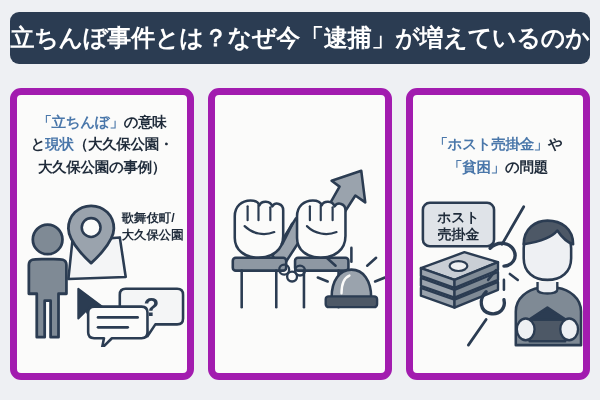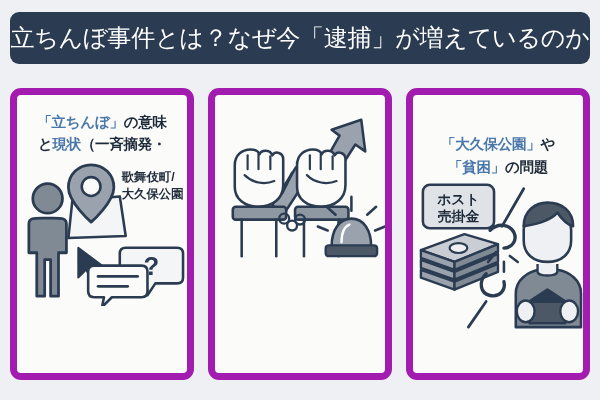--- a/index.html
+++ b/index.html
@@ -25,21 +25,21 @@
     background: #2b3c52;
     border-radius: 9px;
     display: flex;
     align-items: center;
     justify-content: center;
     box-sizing: border-box;
   }
   .title-text {
     color: #ffffff;
     font-size: 24px;
-    font-weight: normal;
+    font-weight: bold;
     letter-spacing: -0.2px;
     white-space: nowrap;
     line-height: 1;
   }
 
   
   .cards {
     position: absolute;
     left: 10px;
     top: 88px;
@@ -68,38 +68,40 @@
     color: #1f2b3a;
     padding: 0 6px;
     letter-spacing: -0.3px;
   }
   .accent { color: #4a77aa; }
 
   .card-art {
     flex: 1 1 auto;
     width: 100%;
     display: flex;
+    align-items: center;
     justify-content: center;
     padding-bottom: 8px;
   }
   .card-art svg { display: block; }
 </style>
 </head>
 <body>
 
 <div class="title-bar">
   <div class="title-text">立ちんぼ事件とは？なぜ今「逮捕」が増えているのか</div>
 </div>
 
 <div class="cards">
 
   <div class="card">
     <div class="card-heading">
       <span class="accent">「立ちんぼ」</span><span>の意味</span><br>
-      <span>と</span><span class="accent">現状</span><span>（一斉摘発・</span><br>
+      <span>と</span><span class="accent">現状</span><span>（大久保公園・</span><br>
+      <span>大久保公園の事例）</span>
     </div>
 
     <div class="card-art">
       <svg width="172" height="150" viewBox="0 0 172 150" fill="none">
 
         <g>
           <path d="M56 44 L104 40 L110 80 L52 82 Z" fill="#f4f5f6" stroke="#2b3c52" stroke-width="2.6" stroke-linejoin="round"></path>
         </g>
 
         <g>
@@ -181,21 +183,21 @@
           <line x1="104" y1="116" x2="114" y2="120" stroke="#2b3c52" stroke-width="2.6" stroke-linecap="round"></line>
           <line x1="172" y1="116" x2="162" y2="120" stroke="#2b3c52" stroke-width="2.6" stroke-linecap="round"></line>
         </g>
       </svg>
     </div>
   </div>
 
   <div class="card">
     <div class="card-heading">
       <br>
-      <span class="accent">「大久保公園」</span><span>や</span><br>
+      <span class="accent">「ホスト売掛金」</span><span>や</span><br>
       <span class="accent">「貧困」</span><span>の問題</span>
     </div>
 
     <div class="card-art">
       <svg width="172" height="152" viewBox="0 0 172 152" fill="none">
 
         <g>
           <rect x="10" y="6" width="72" height="44" rx="7" fill="#dfe3e8" stroke="#2b3c52" stroke-width="2.6"></rect>
           <text x="46" y="25" text-anchor="middle" font-family="'Liberation Sans', sans-serif" font-size="14" font-weight="bold" fill="#1f2b3a">ホスト</text>
           <text x="46" y="43" text-anchor="middle" font-family="'Liberation Sans', sans-serif" font-size="14" font-weight="bold" fill="#1f2b3a">売掛金</text>

